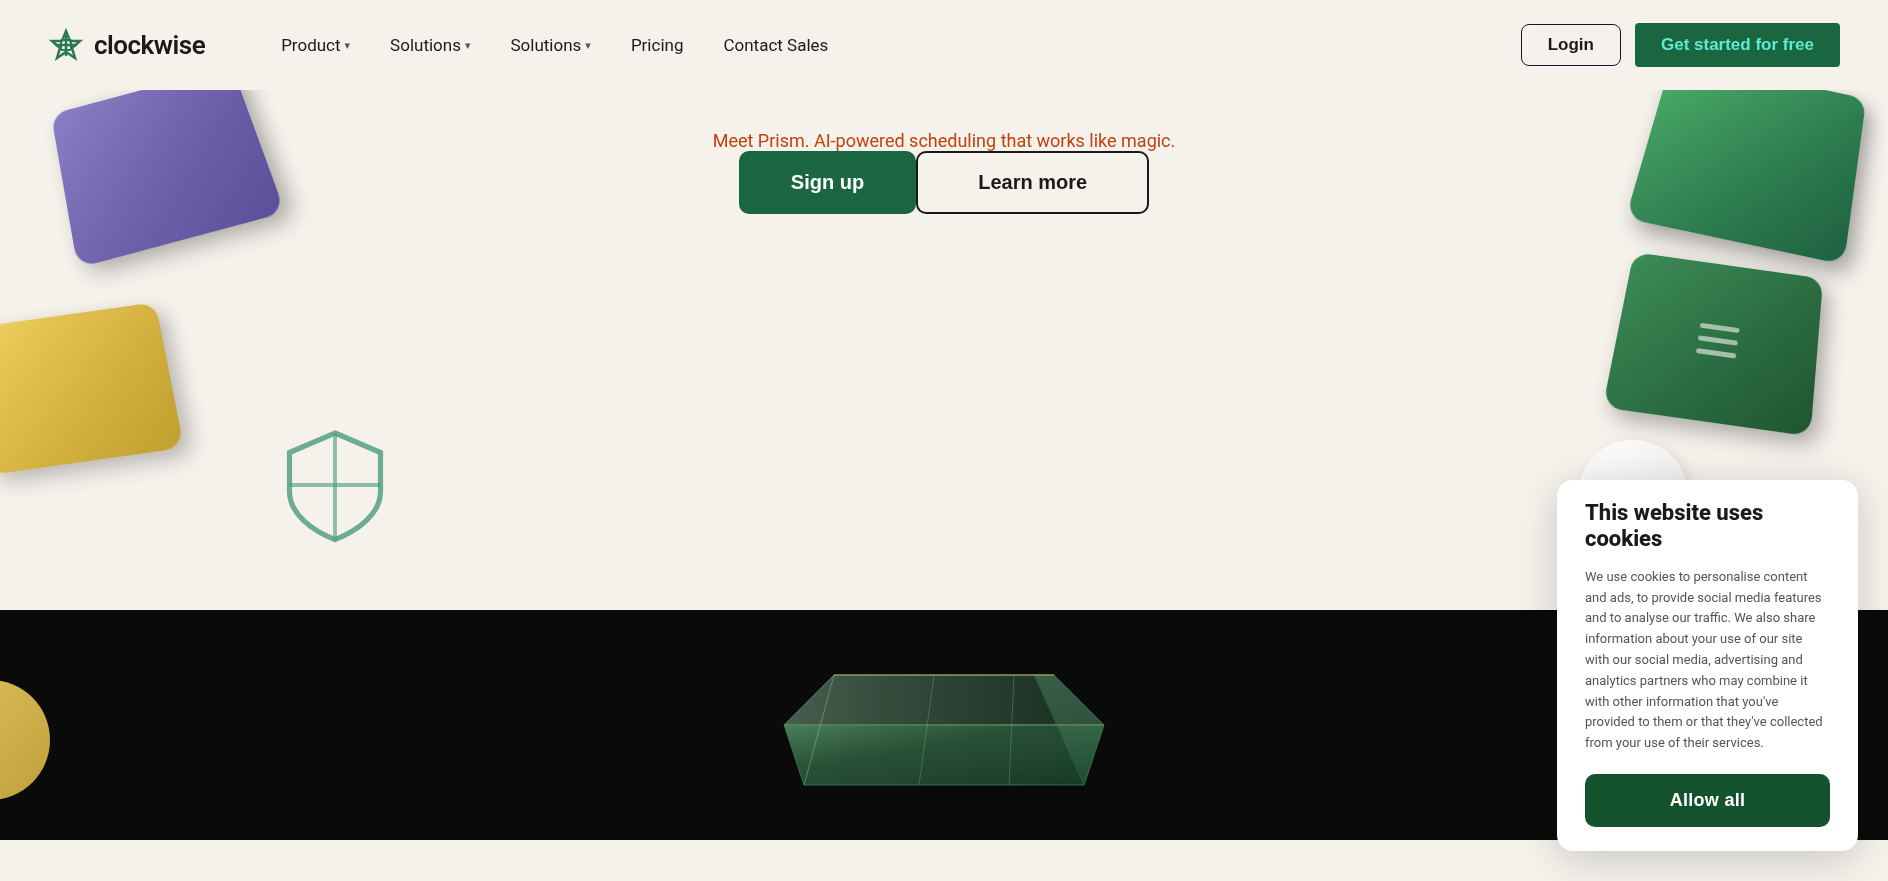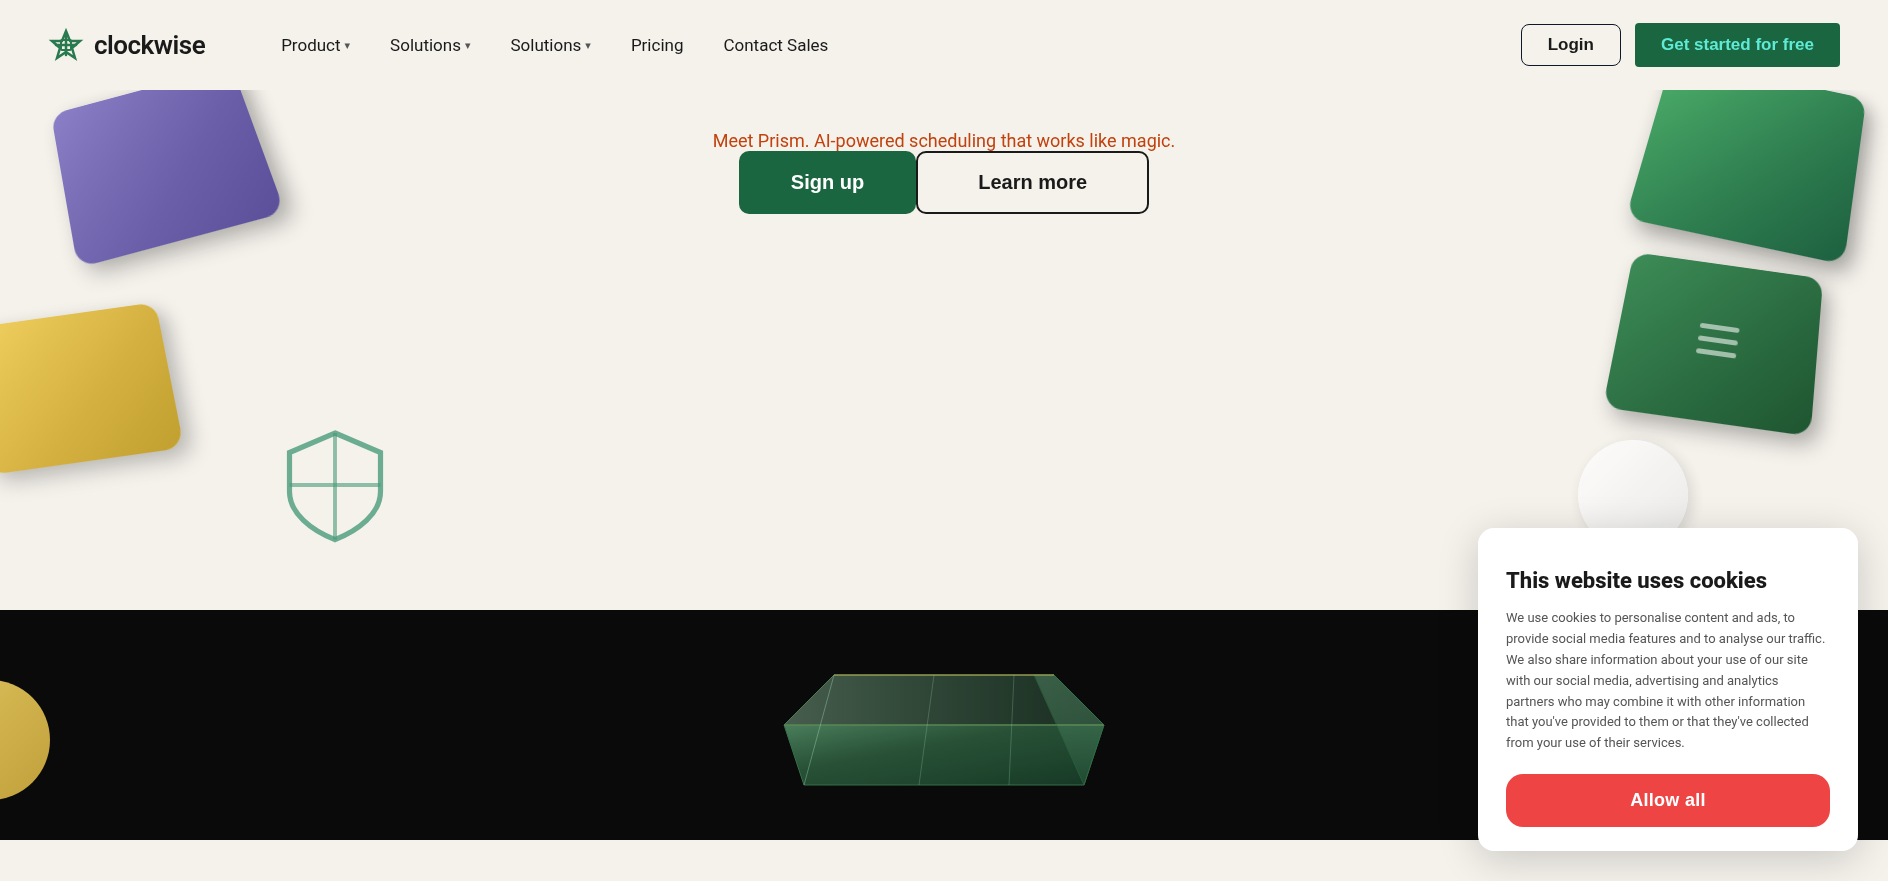--- a/index.html
+++ b/index.html
@@ -296,24 +296,24 @@
     .prism svg {
       width: 100%;
       height: 100%;
     }
 
     
     .cookie-banner {
       position: fixed;
       bottom: 30px;
       right: 30px;
-      width: 380px;
+      width: 301px;
       background: #fff;
       border-radius: 16px;
-      padding: 40px 28px 24px;
+      padding: 20px 28px 24px;
       box-shadow: 0 8px 40px rgba(0,0,0,0.18);
       z-index: 1000;
     }
 
     .cookie-title {
       font-size: 22px;
       font-weight: 800;
       color: #1a1a1a;
       margin-bottom: 14px;
       line-height: 1.2;
@@ -322,24 +322,24 @@
     .cookie-text {
       font-size: 13px;
       color: #555;
       line-height: 1.6;
       margin-bottom: 20px;
     }
 
     .btn-allow-all {
       width: 100%;
       padding: 16px;
-      background: #ef4444;
+      background: #14532d;
       color: #fff;
       border: none;
-      border-radius: 17px;
+      border-radius: 10px;
       font-size: 18px;
       font-weight: 700;
       cursor: pointer;
       letter-spacing: 0.3px;
     }
 
     
     .blob-left {
       position: absolute;
       bottom: 40px;

